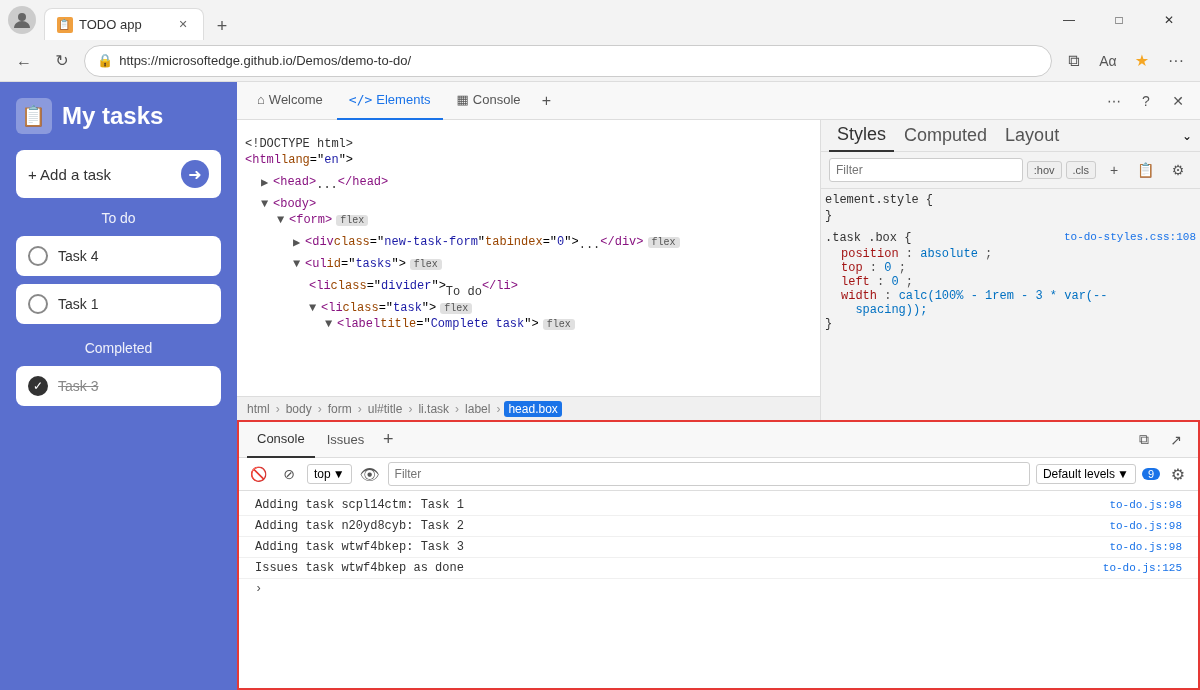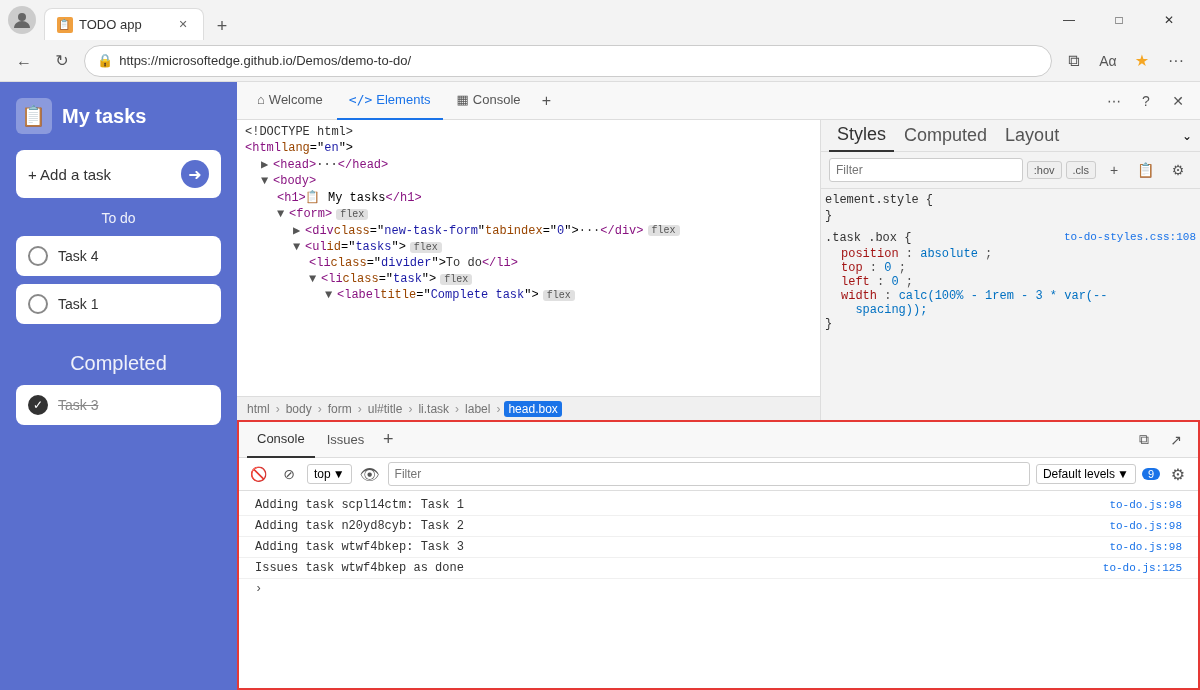--- a/index.html
+++ b/index.html
@@ -30,49 +30,49 @@
     .toolbar-icon { width: 32px; height: 32px; border-radius: 50%; display: flex; align-items: center; justify-content: center; cursor: pointer; color: #555; font-size: 16px; }
     .toolbar-icon.favorite { color: #f5a623; }
 
     
     .main-content { display: flex; flex: 1; overflow: hidden; }
 
     
     .app-sidebar { width: 237px; background: #5a6fce; color: white; display: flex; flex-direction: column; padding: 16px; gap: 8px; flex-shrink: 0; }
     .app-title { display: flex; align-items: center; gap: 10px; margin-bottom: 8px; }
     .app-icon { width: 36px; height: 36px; background: rgba(255,255,255,0.3); border-radius: 6px; display: flex; align-items: center; justify-content: center; font-size: 20px; }
-    .app-title-text { font-size: 20px; font-weight: bold; color: white; }
+    .app-title-text { font-size: 24px; font-weight: bold; color: white; }
     .add-task-btn { background: white; color: #333; border: none; border-radius: 8px; padding: 10px 12px; display: flex; align-items: center; justify-content: space-between; cursor: pointer; font-size: 15px; font-weight: 500; }
     .add-task-arrow { width: 28px; height: 28px; background: #5a6fce; border-radius: 50%; display: flex; align-items: center; justify-content: center; color: white; font-size: 16px; }
     .section-label { font-size: 14px; color: rgba(255,255,255,0.9); text-align: center; margin: 4px 0 2px; }
     .task-item { background: white; border-radius: 8px; padding: 10px 12px; display: flex; align-items: center; gap: 10px; cursor: pointer; }
     .task-checkbox { width: 20px; height: 20px; border-radius: 50%; border: 2px solid #888; display: flex; align-items: center; justify-content: center; flex-shrink: 0; }
     .task-checkbox.checked { background: #333; border-color: #333; color: white; font-size: 12px; }
     .task-text { font-size: 14px; color: #333; }
     .task-text.strikethrough { text-decoration: line-through; color: #888; }
-    .completed-label { font-size: 20px; color: rgba(255,255,255,0.9); text-align: center; margin: 20px 0 2px; }
+    .completed-label { font-size: 14px; color: rgba(255,255,255,0.9); text-align: center; margin: 8px 0 2px; }
     .devtools-tabs { display: flex; align-items: center; padding: 0 8px; border-bottom: 1px solid #ddd; background: #f8f8f8; height: 38px; gap: 2px; }
     .devtools-tab { padding: 0 12px; height: 38px; display: flex; align-items: center; font-size: 13px; color: #555; cursor: pointer; border-bottom: 2px solid transparent; }
     .devtools-tab.active { color: #1a73e8; border-bottom-color: #1a73e8; }
     .devtools-tab-add { width: 24px; height: 24px; display: flex; align-items: center; justify-content: center; cursor: pointer; color: #555; font-size: 16px; }
     .devtools-right-icons { margin-left: auto; display: flex; align-items: center; gap: 4px; }
     .devtools-icon-btn { width: 28px; height: 28px; border-radius: 4px; display: flex; align-items: center; justify-content: center; cursor: pointer; color: #555; font-size: 14px; }
     .elements-left { flex: 1; overflow: hidden; display: flex; flex-direction: column; }
     .elements-content { flex: 1; overflow-y: auto; padding: 4px 0; background: white; font-family: 'Courier New', monospace; font-size: 12px; }
     .breadcrumb-bar { height: 24px; background: #f0f0f0; border-top: 1px solid #ddd; display: flex; align-items: center; padding: 0 8px; gap: 4px; font-size: 12px; overflow: hidden; }
     .breadcrumb-item { color: #737373; cursor: pointer; padding: 0 2px; }
     .breadcrumb-item.active { background: #1a73e8; color: white; border-radius: 3px; padding: 1px 4px; }
 
     .html-line { padding: 1px 8px; display: flex; align-items: center; white-space: nowrap; }
     .indent { display: inline-block; }
     .expand-arrow { display: inline-block; width: 12px; cursor: pointer; color: #555; }
     .tag { color: #881280; }
     .attr-name { color: #994500; }
     .attr-val { color: #1a1aa6; }
-    .text-content { color: #333; }
+    .text-content { color: #333; margin-top: 12px; }
     .badge { background: #e0e0e0; border-radius: 3px; padding: 0 4px; font-size: 10px; color: #555; margin-left: 4px; }
 
     
     .styles-panel { width: 380px; border-left: 1px solid #ddd; display: flex; flex-direction: column; font-size: 12px; }
     .styles-tabs { display: flex; align-items: center; padding: 0 8px; border-bottom: 1px solid #ddd; height: 32px; gap: 2px; }
     .styles-tab { padding: 0 8px; height: 32px; display: flex; align-items: center; font-size: 18px; color: #555; cursor: pointer; }
     .styles-tab.active { color: #333; border-bottom: 2px solid #333; }
     .styles-tab-more { margin-left: auto; }
     .styles-filter { display: flex; align-items: center; padding: 4px 8px; border-bottom: 1px solid #ddd; gap: 4px; }
     .styles-filter-input { flex: 1; height: 24px; border: 1px solid #ccc; border-radius: 3px; padding: 0 6px; font-size: 12px; }
@@ -230,26 +230,20 @@
               <span class="text-content"> ···</span>
               <span class="tag"> &lt;/head&gt;</span>
             </div>
             <div class="html-line">
               <span class="indent" style="width:16px;"></span>
               <span class="expand-arrow">▼</span>
               <span class="tag"> &lt;body&gt;</span>
             </div>
             <div class="html-line">
               <span class="indent" style="width:32px;"></span>
-              <span class="tag">&lt;h1&gt;</span>
-              <span> 📋 My tasks</span>
-              <span class="tag">&lt;/h1&gt;</span>
-            </div>
-            <div class="html-line">
-              <span class="indent" style="width:32px;"></span>
               <span class="expand-arrow">▼</span>
               <span class="tag"> &lt;form&gt;</span>
               <span class="badge">flex</span>
             </div>
             <div class="html-line">
               <span class="indent" style="width:48px;"></span>
               <span class="expand-arrow">▶</span>
               <span class="tag"> &lt;div</span>
               <span class="attr-name"> class</span>
                 <span>="</span>

